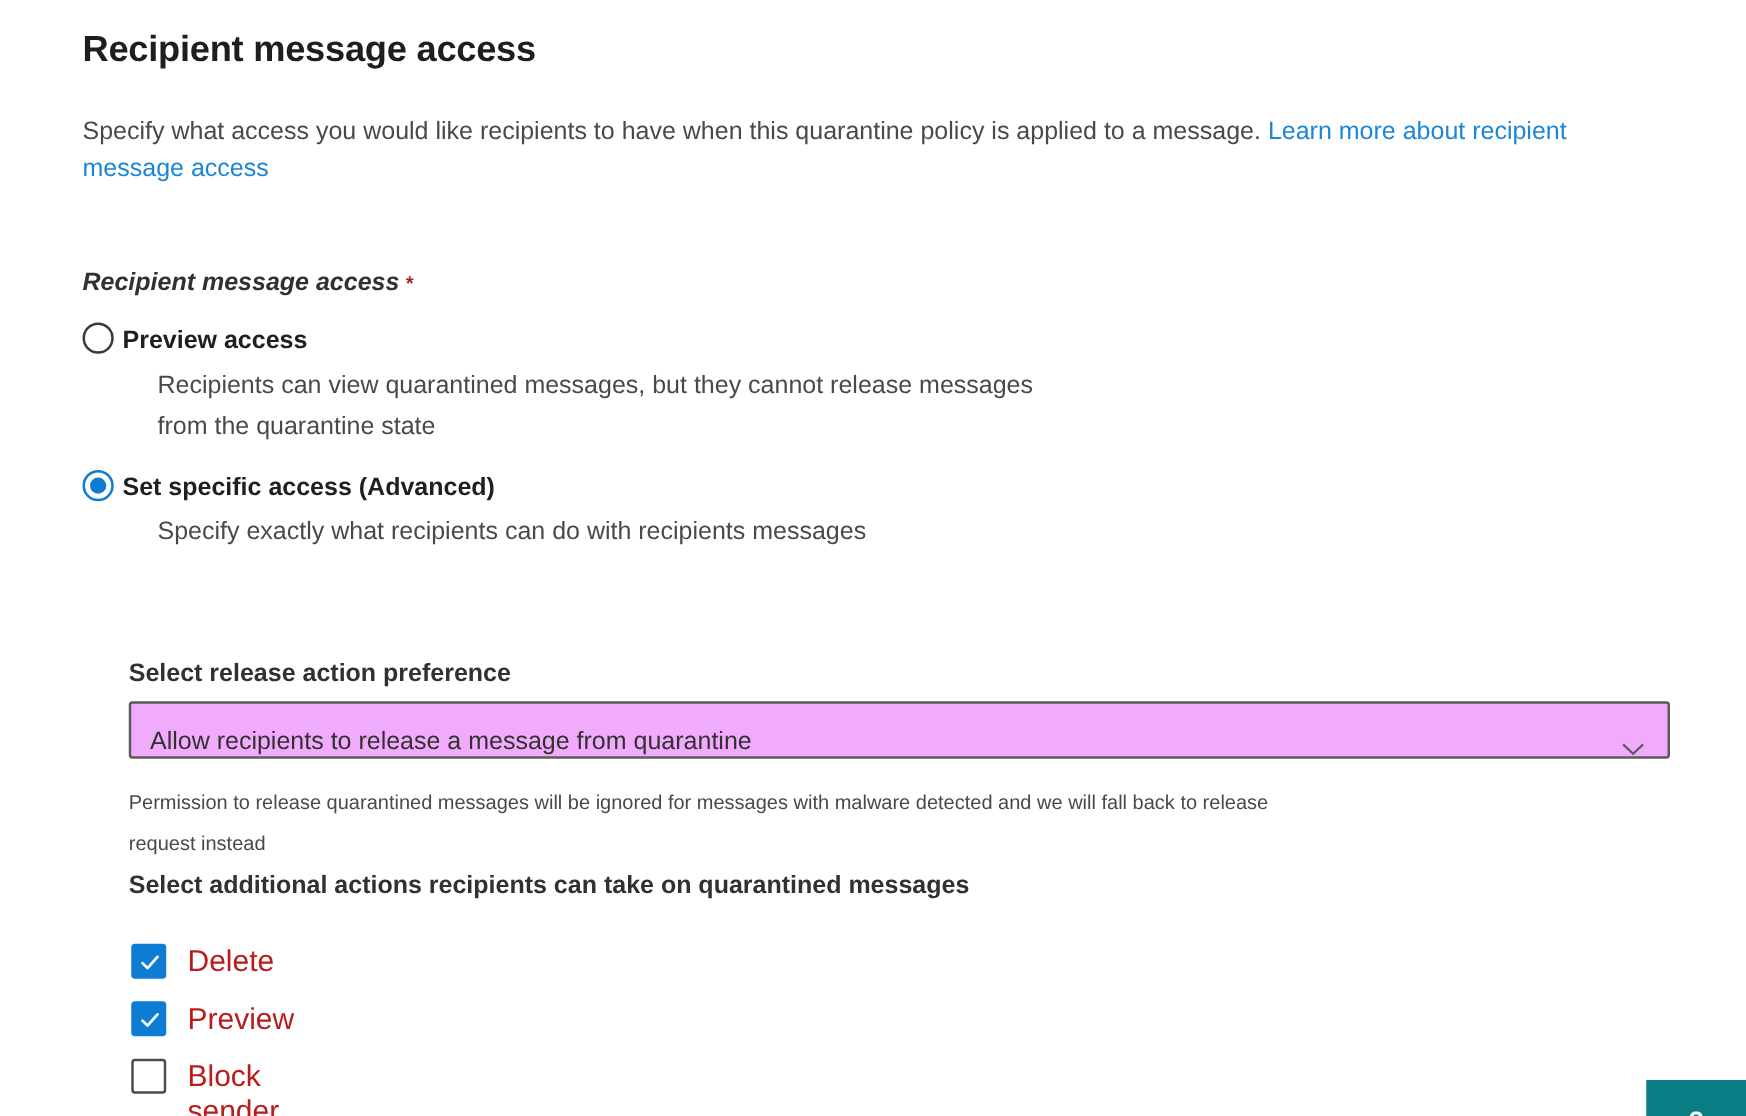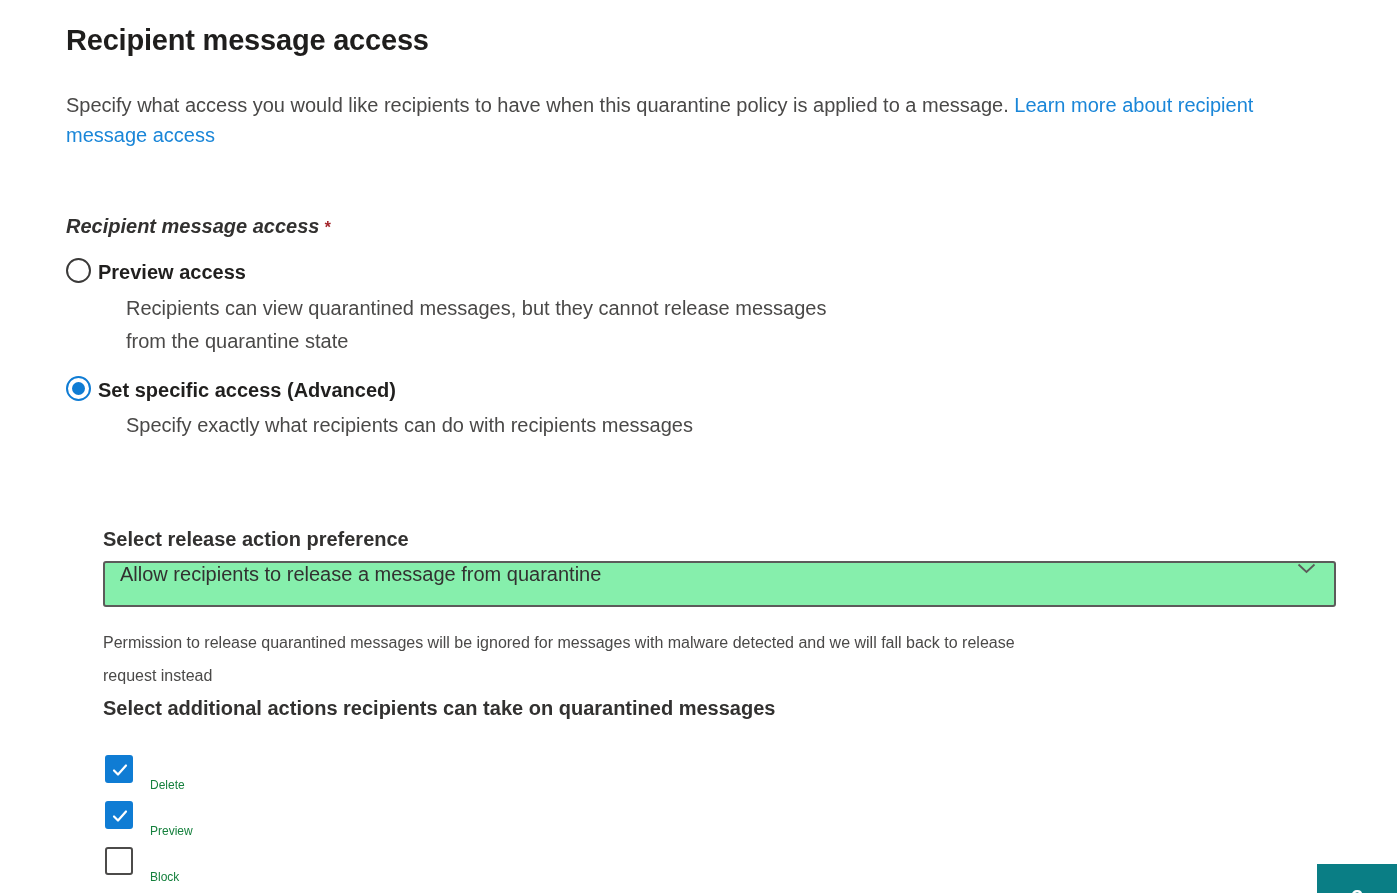--- a/index.html
+++ b/index.html
@@ -67,22 +67,22 @@
     white-space: pre-line;
     margin-left: 28px;
   }
 
   
   .dropdown {
     left: 103px; top: 561px;
     width: 1233px; height: 46px;
     border: 2px solid #5c5b5a;
     border-radius: 3px;
-    background: #86efac;
-    display: flex; align-items: flex-start;
+    background: #f0abfc;
+    display: flex; align-items: flex-end;
     padding: 0 18px 0 15px;
     cursor: pointer;
   }
   .dropdown-value {
     font-size: 20px; color: #323130;
     flex: 1;
     white-space: nowrap; overflow: hidden;
   }
   .note {
     left: 103px; top: 626px; width: 1250px;
@@ -98,22 +98,22 @@
     width: 28px; height: 28px;
     border: 2px solid #4c4b4a;
     border-radius: 3px;
     background: #fff;
     cursor: pointer;
   }
   .cb-box svg { display: none; position: absolute; left: 1px; top: 1px; }
   .cb-box.checked { background: #0f7cd4; border-color: #0f7cd4; }
   .cb-box.checked svg { display: block; }
   .cb-label {
-    position: absolute; left: 45px; top: 16px;
-    font-size: 12px; line-height: 28px; color: #15803d;
+    position: absolute; left: 45px; top: 1px;
+    font-size: 24px; line-height: 28px; color: #b91c1c;
     cursor: pointer;
   }
 
   
   .help-button {
     left: 1317px; top: 864px;
     width: 80px; height: 29px;
     background: #0a7e85;
     overflow: hidden;
     cursor: pointer;

